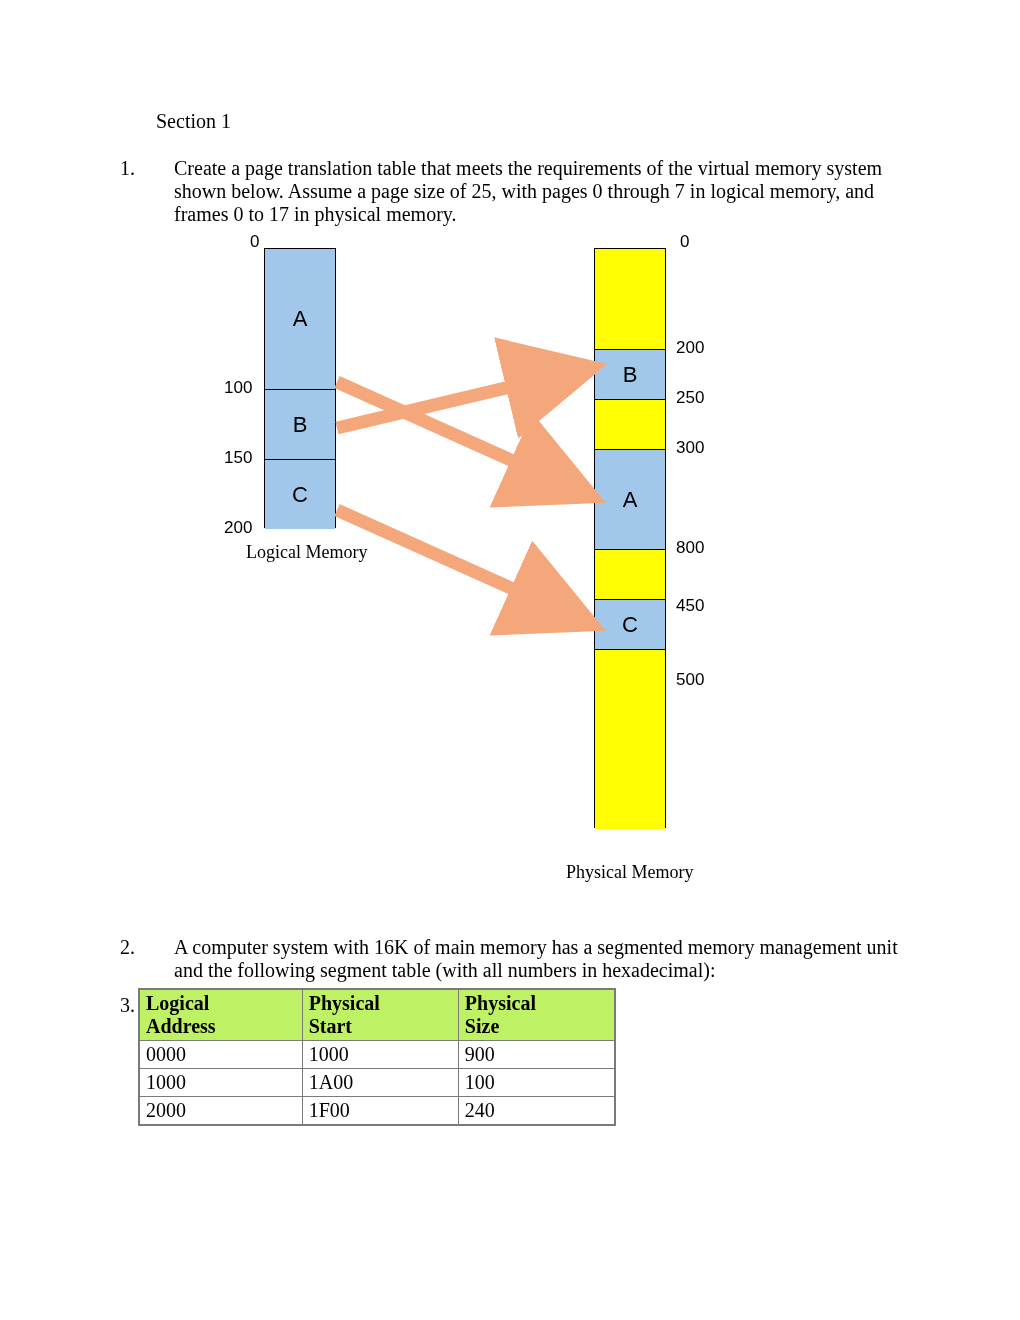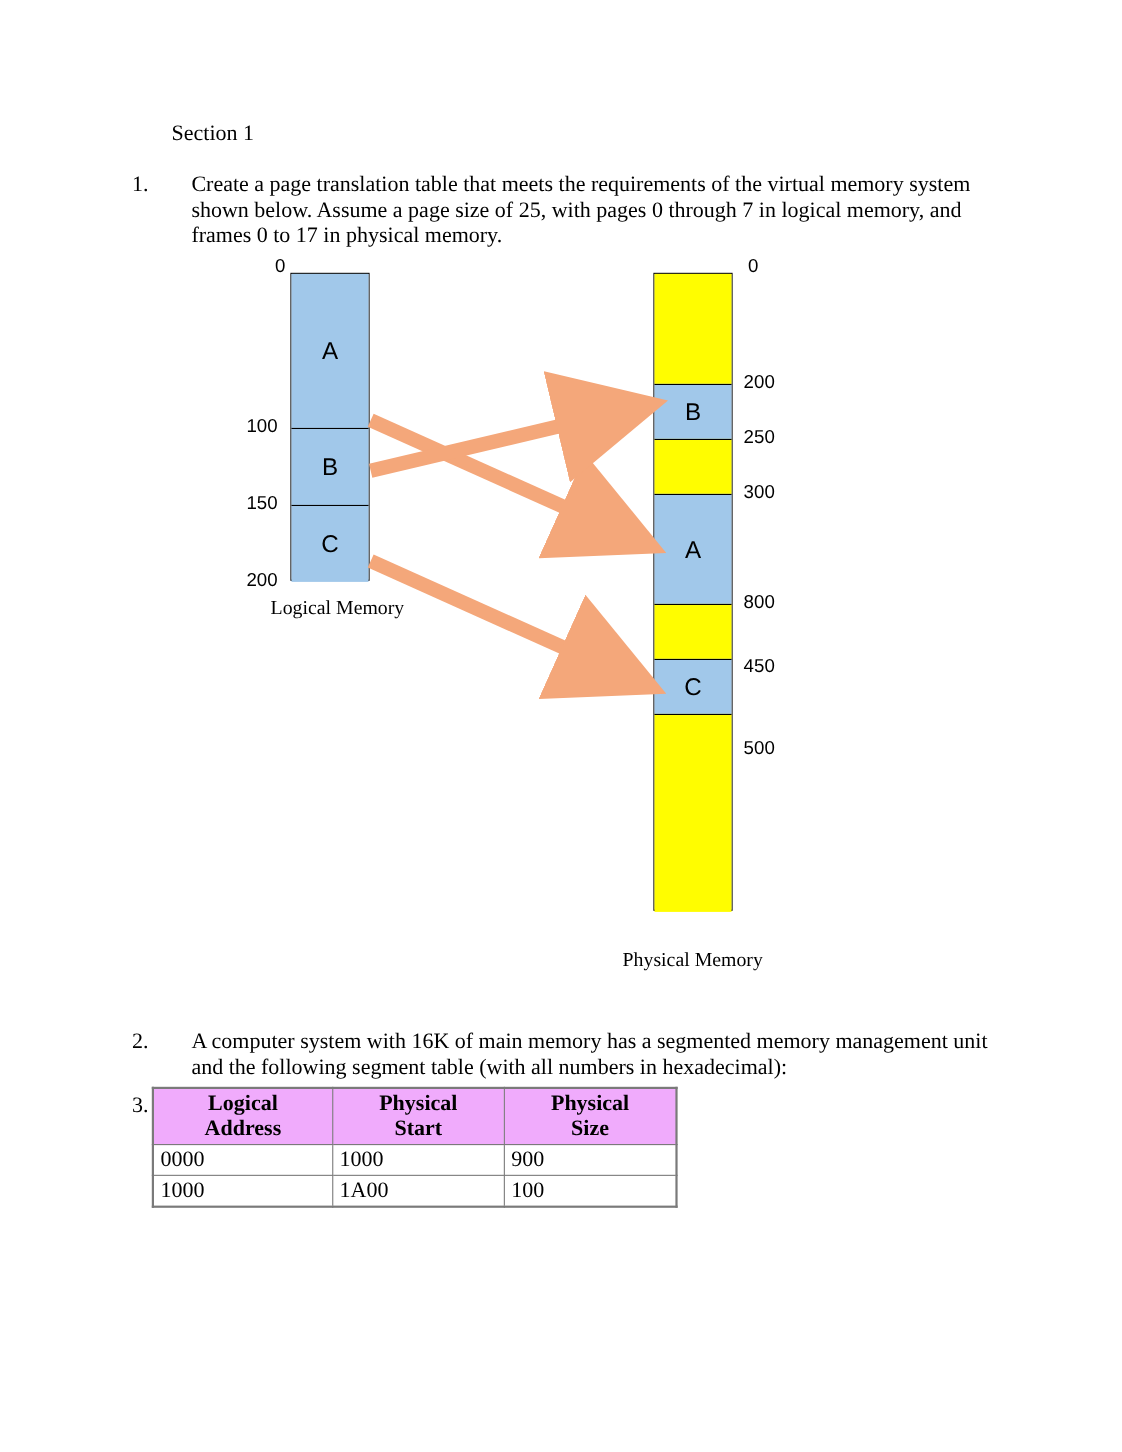--- a/index.html
+++ b/index.html
@@ -89,23 +89,22 @@
   }
   table.segtable th, table.segtable td {
     border: 1px solid #7a7a7a;
     padding: 2px 6px 2px 6px;
     font-size: 20px;
     font-family: "Times New Roman", serif;
     text-align: left;
     vertical-align: top;
   }
   table.segtable th {
-    background: #f0abfc;
+    background: #bef264;
     font-weight: bold;
-    text-align: center;
     line-height: 1.15;
   }
   table.segtable .col1 { width: 164px; }
   table.segtable .col2 { width: 156px; }
   table.segtable .col3 { width: 156px; }
 </style>
 </head>
 <body>
 
 <div class="page">
@@ -191,17 +190,22 @@
         <tr>
           <td>0000</td>
           <td>1000</td>
           <td>900</td>
         </tr>
         <tr>
           <td>1000</td>
           <td>1A00</td>
           <td>100</td>
         </tr>
+        <tr>
+          <td>2000</td>
+          <td>1F00</td>
+          <td>240</td>
+        </tr>
       </tbody>
     </table>
   </div>
 
 </div>
 
 </body></html>

